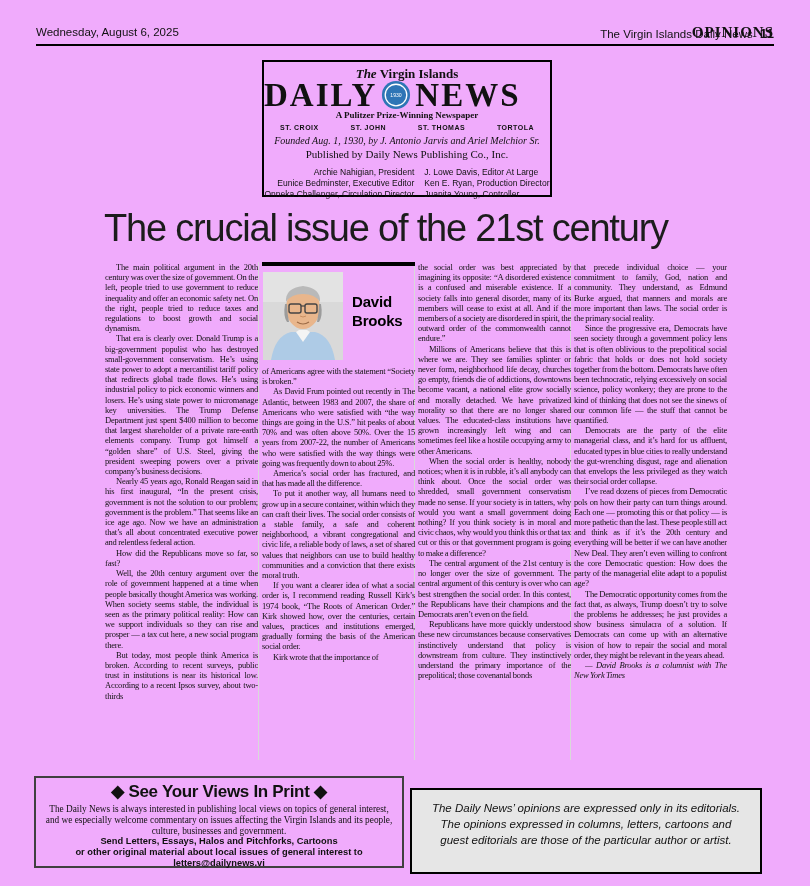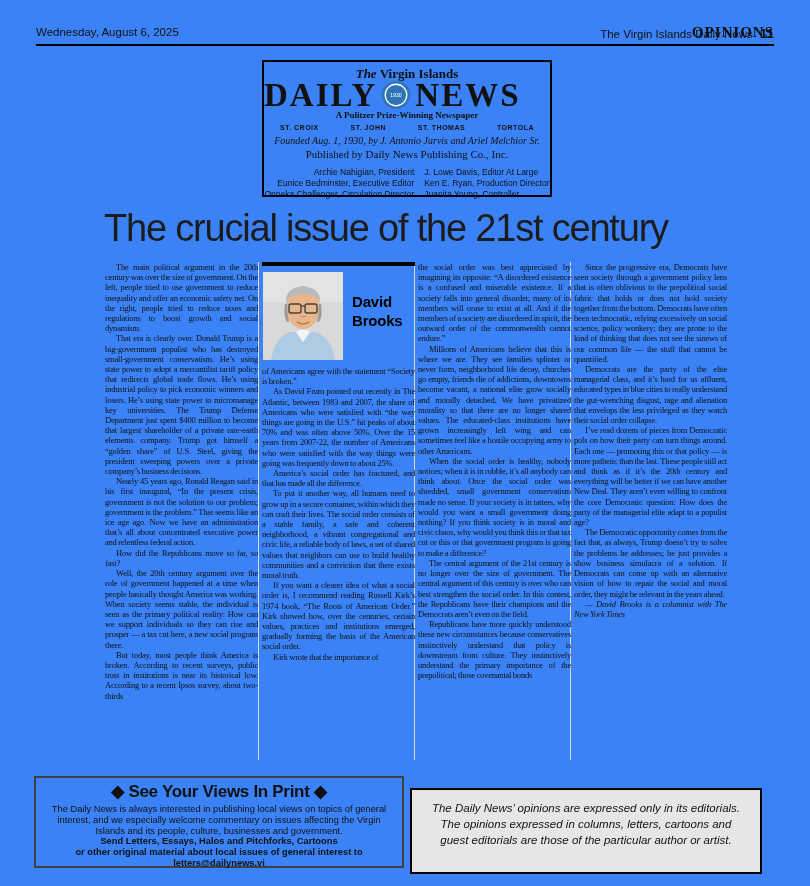--- a/index.html
+++ b/index.html
@@ -1,16 +1,16 @@
 <!DOCTYPE html>
 <html><head>
 <meta charset="utf-8">
 <style>
   html,body{margin:0;padding:0;background:#ffffff;}
-  .page{position:relative;width:810px;height:886px;background:#3b82f6;overflow:hidden;
+  .page{position:relative;width:810px;height:886px;background:#f0abfc;overflow:hidden;
         font-family:"Liberation Serif",serif;color:#111;}
 
   
   .pg-header{position:absolute;left:36px;top:24px;width:738px;height:18px;}
   .pg-date{position:absolute;left:0;top:2px;font-family:"Liberation Sans",sans-serif;font-size:11.5px;}
   .pg-section{position:absolute;left:0;right:0;top:0;text-align:right;font-family:"Liberation Serif",serif;
               font-weight:bold;font-size:15px;letter-spacing:1px;}
   .pg-right{position:absolute;right:0;top:2px;font-family:"Liberation Sans",sans-serif;font-size:11.5px;}
   .pg-num{font-weight:bold;font-size:13.5px;margin-left:7px;}
   .header-rule{position:absolute;left:36px;top:44px;width:738px;height:2px;background:#000;}
@@ -51,21 +51,21 @@
   
   .author-box{border-top:4px solid #000;height:94px;margin-bottom:6px;position:relative;}
   .author-photo{position:absolute;left:1px;top:6px;width:80px;height:88px;}
   .author-name{position:absolute;left:90px;top:26px;font-family:"Liberation Sans",sans-serif;
                font-weight:bold;font-size:15px;line-height:19px;color:#000;}
 
   
   .views-box{position:absolute;left:34px;top:776px;width:370px;height:92px;border:2px solid #404040;
              box-sizing:border-box;text-align:center;font-family:"Liberation Sans",sans-serif;}
   .views-title{margin-top:3px;font-size:17px;font-weight:bold;letter-spacing:-0.3px;}
-  .views-body{margin:2px 8px 0 8px;font-size:9.3px;line-height:10.8px;}
+  .views-body{margin:2px 8px 0 8px;font-size:9.3px;line-height:10.8px;font-family:Liberation Serif, serif;}
   .views-bold{font-size:9.3px;line-height:10.8px;font-weight:bold;}
 
   .opinions-box{position:absolute;left:410px;top:788px;width:352px;height:86px;border:2px solid #000;
                 box-sizing:border-box;background:#e6e6e6;text-align:center;
                 font-family:"Liberation Sans",sans-serif;font-style:italic;font-size:11.5px;line-height:16px;}
   .opinions-inner{margin:10px 18px 0 18px;}
 </style>
 </head>
 <body>
 
@@ -161,20 +161,21 @@
   </div>
 
   <div class="col c3">
       <p class="noind">the social order was best appreciated by imagining its opposite: “A disordered existence is a confused and miserable existence. If a society falls into general disorder, many of its members will cease to exist at all. And if the members of a society are disordered in spirit, the outward order of the commonwealth cannot endure.”</p>
       <p class="ind">Millions of Americans believe that this is where we are. They see families splinter or never form, neighborhood life decay, churches go empty, friends die of addictions, downtowns become vacant, a national elite grow socially and morally detached. We have privatized morality so that there are no longer shared values. The educated-class institutions have grown increasingly left wing and can sometimes feel like a hostile occupying army to other Americans.</p>
       <p class="ind">When the social order is healthy, nobody notices; when it is in rubble, it’s all anybody can think about. Once the social order was shredded, small government conservatism made no sense. If your society is in tatters, why would you want a small government doing nothing? If you think society is in moral and civic chaos, why would you think this or that tax cut or this or that government program is going to make a difference?</p>
       <p class="ind">The central argument of the 21st century is no longer over the size of government. The central argument of this century is over who can best strengthen the social order. In this contest, the Republicans have their champions and the Democrats aren’t even on the field.</p>
       <p class="ind">Republicans have more quickly understood these new circumstances because conservatives instinctively understand that policy is downstream from culture. They instinctively understand the primary importance of the prepolitical; those covenantal bonds</p>
     </div>
   <div class="col c4">
+      <p class="noind">that precede individual choice — your commitment to family, God, nation and community. They understand, as Edmund Burke argued, that manners and morals are more important than laws. The social order is the primary social reality.</p>
       <p class="ind">Since the progressive era, Democrats have seen society through a government policy lens that is often oblivious to the prepolitical social fabric that holds or does not hold society together from the bottom. Democrats have often been technocratic, relying excessively on social science, policy wonkery; they are prone to the kind of thinking that does not see the sinews of our common life — the stuff that cannot be quantified.</p>
       <p class="ind">Democrats are the party of the elite managerial class, and it’s hard for us affluent, educated types in blue cities to really understand the gut-wrenching disgust, rage and alienation that envelops the less privileged as they watch their social order collapse.</p>
       <p class="ind">I’ve read dozens of pieces from Democratic pols on how their party can turn things around. Each one — promoting this or that policy — is more pathetic than the last. These people still act and think as if it’s the 20th century and everything will be better if we can have another New Deal. They aren’t even willing to confront the core Democratic question: How does the party of the managerial elite adapt to a populist age?</p>
       <p class="ind">The Democratic opportunity comes from the fact that, as always, Trump doesn’t try to solve the problems he addresses; he just provides a show business simulacra of a solution. If Democrats can come up with an alternative vision of how to repair the social and moral order, they might be relevant in the years ahead.</p>
       <p class="ind itl">— David Brooks is a columnist with The New York Times</p>
     </div>
 
   <div class="views-box">
     <div class="views-title">◆ See Your Views In Print ◆</div>
     <div class="views-body">The Daily News is always interested in publishing local views on topics of general interest, and we especially welcome commentary on issues affecting the Virgin Islands and its people, culture, businesses and government.</div>

